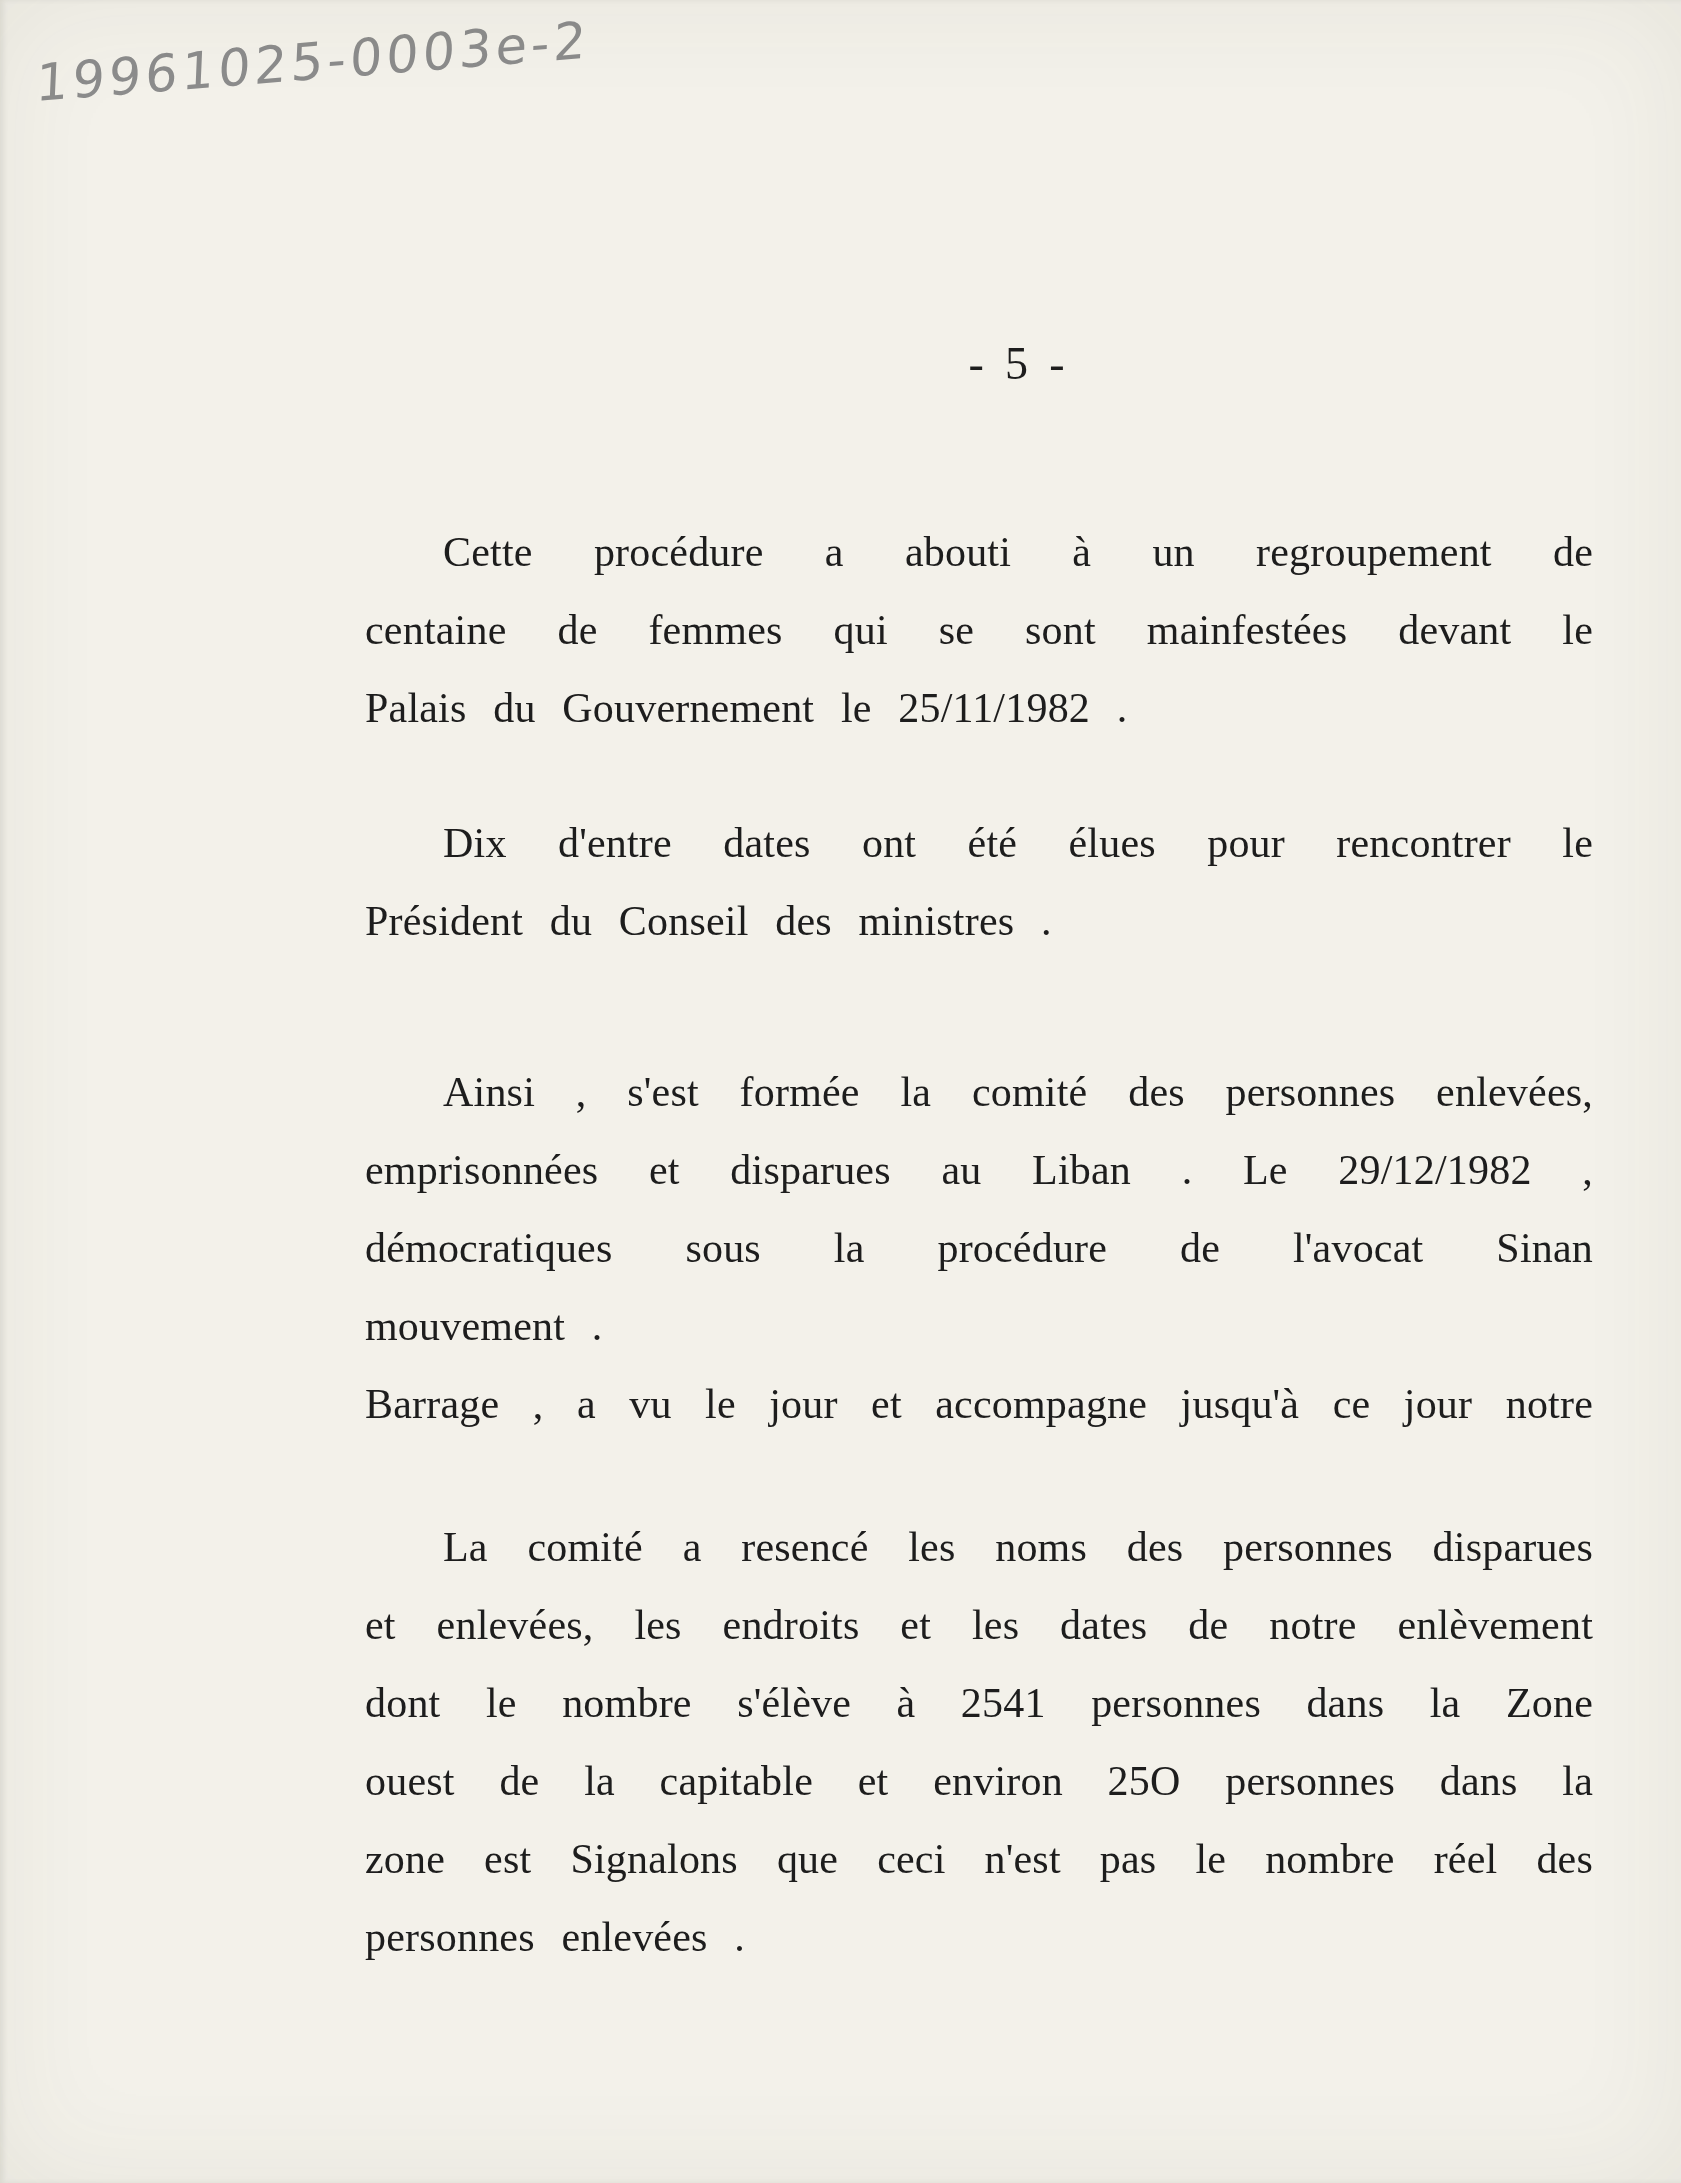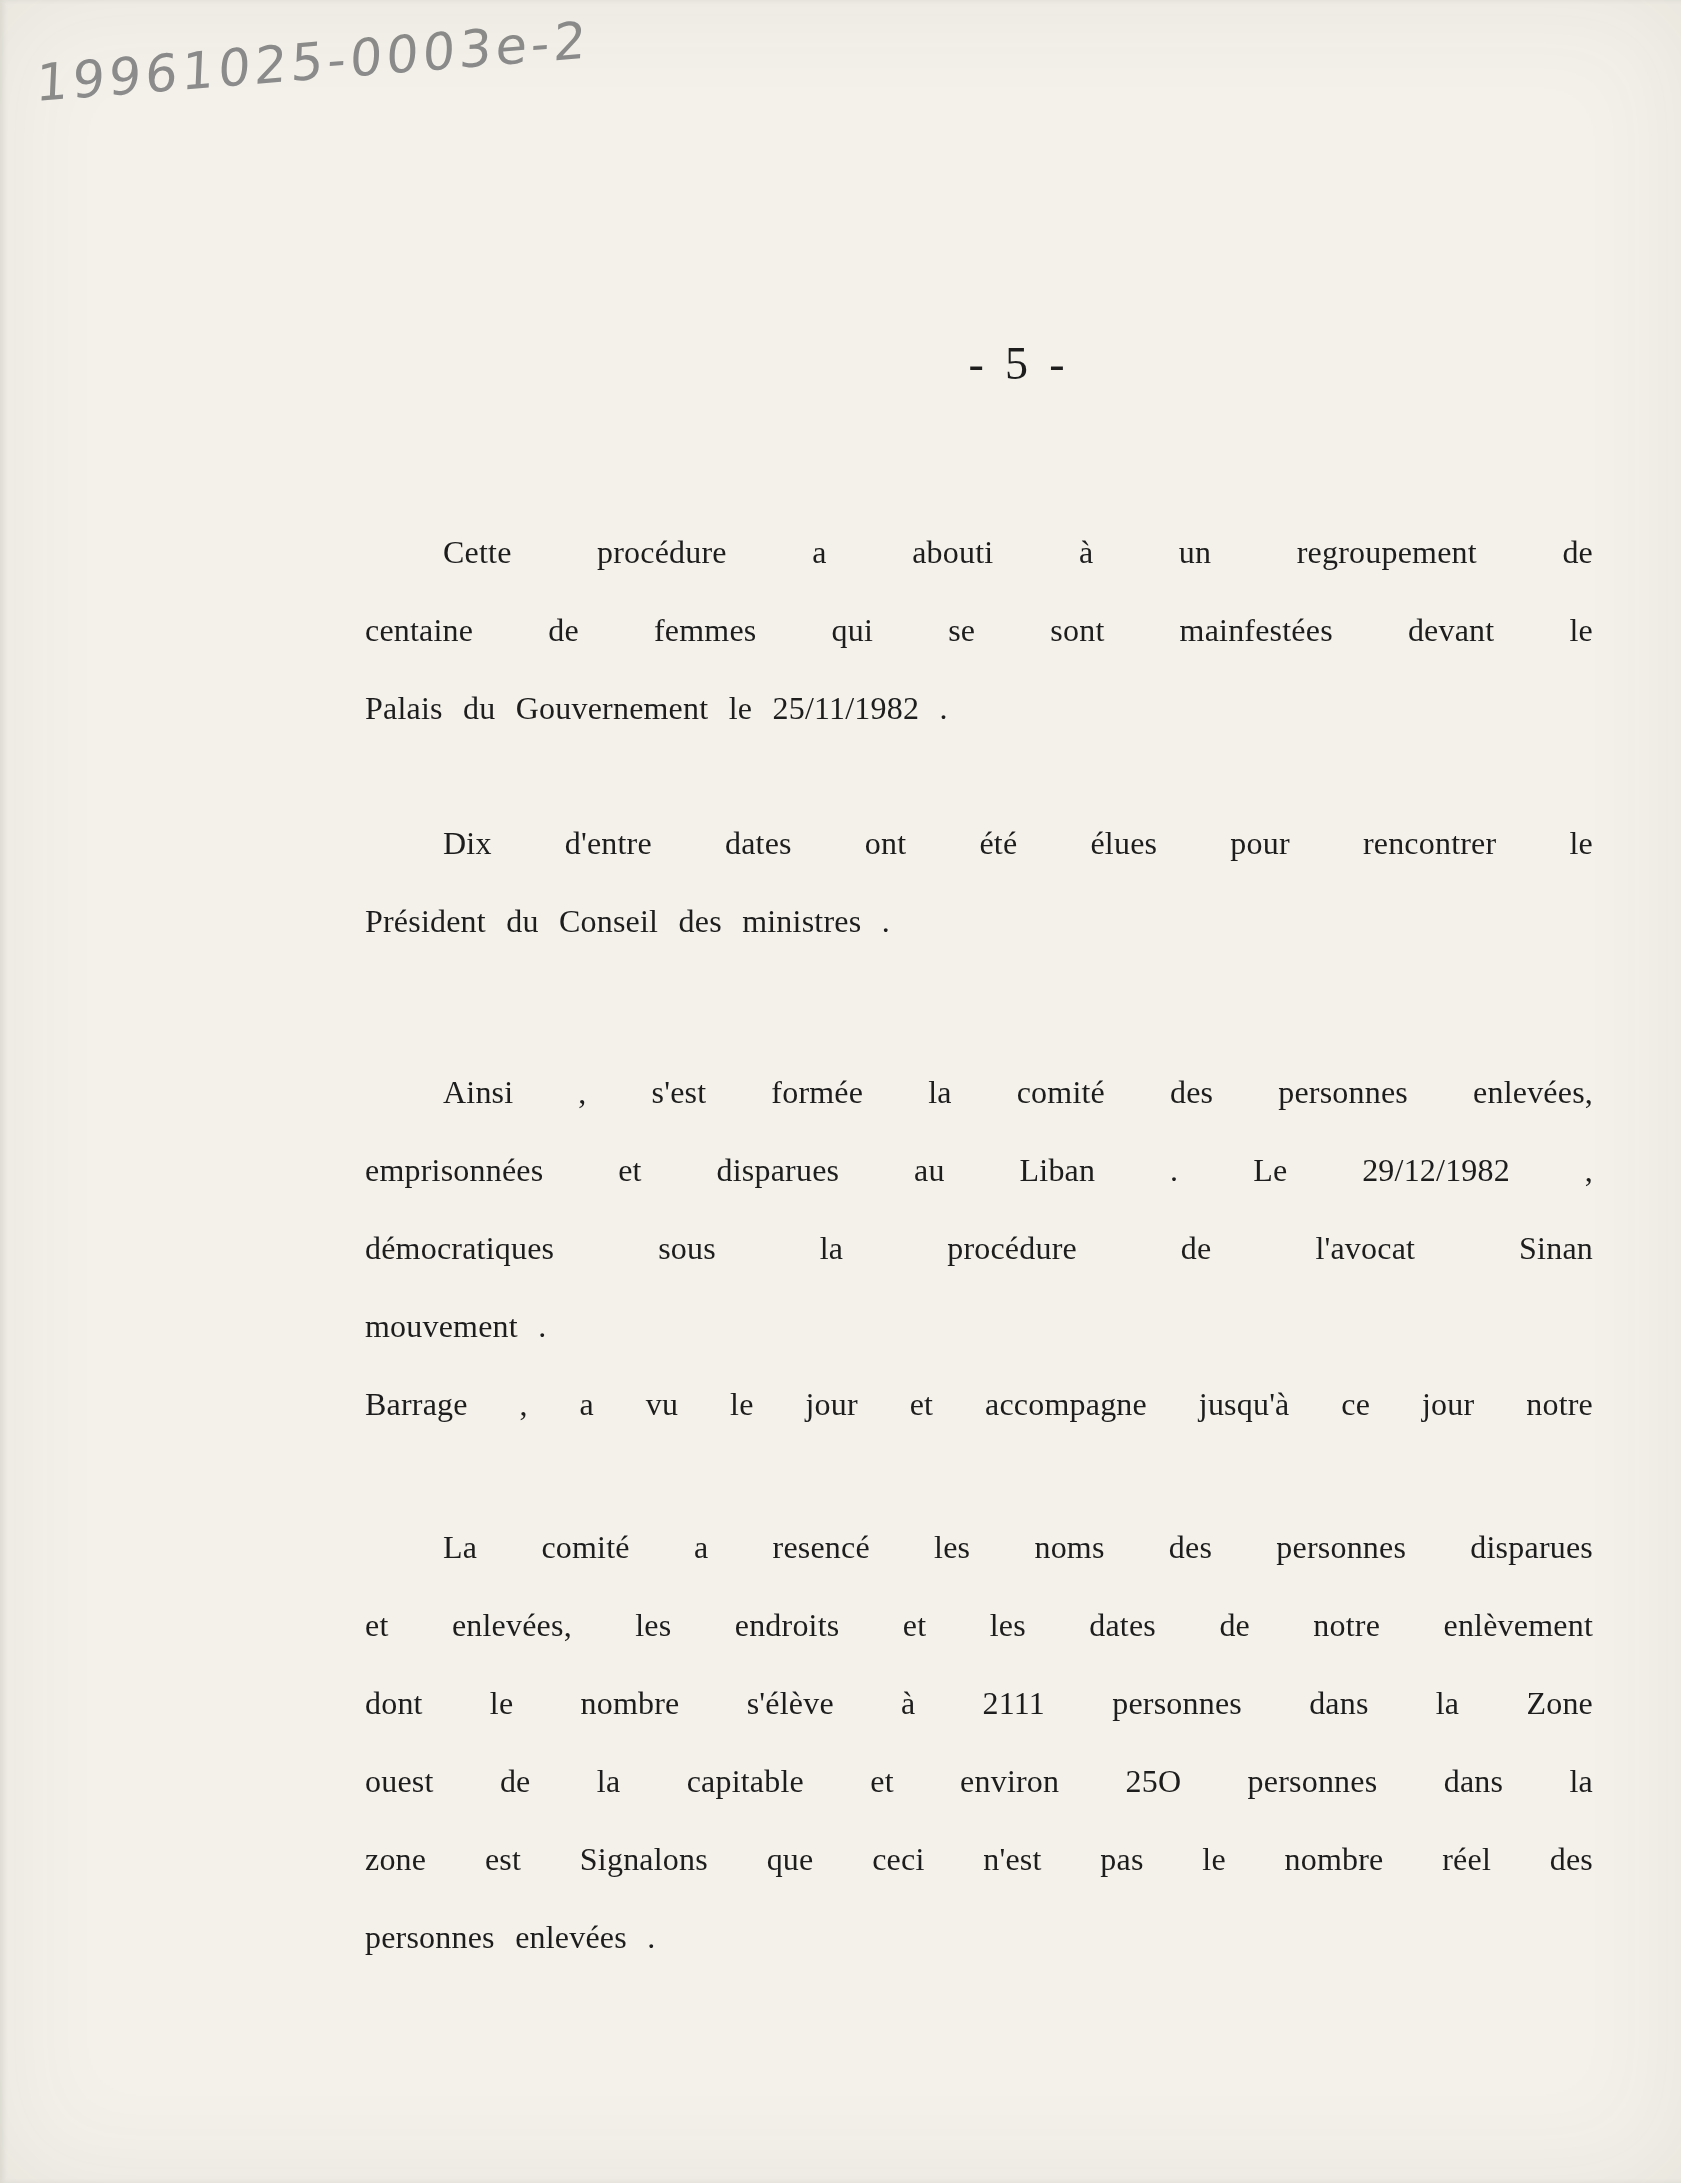--- a/index.html
+++ b/index.html
@@ -43,21 +43,21 @@
     color: var(--ink, #1d1d1d);
     white-space: nowrap;
   }
 
   .doc {
     position: absolute;
     left: 365px;
     top: 513px;
     width: 1228px;
     font-family: "Liberation Serif", "DejaVu Serif", serif;
-    font-size: 32px;
+    font-size: 42px;
     line-height: 78px;
     color: var(--ink, #1d1d1d);
     word-spacing: 0.38em;
     letter-spacing: 0.2px;
   }
 
   .para { margin: 0; }
   .para.p2 { margin-top: 57px; }
   .para.p3 { margin-top: 93px; }
   .para.p4 { margin-top: 65px; }
@@ -95,21 +95,21 @@
       <div class="line first">Ainsi , s'est formée la comité des personnes enlevées,</div>
       <div class="line">emprisonnées et disparues au Liban . Le 29/12/1982 ,</div>
       <div class="line">démocratiques sous la procédure de l'avocat Sinan</div>
       <div class="line para-last">mouvement .</div>
       <div class="line">Barrage , a vu le jour et accompagne jusqu'à ce jour notre</div>
     </div>
 
     <div class="para p4">
       <div class="line first">La comité a resencé les noms des personnes disparues</div>
       <div class="line">et enlevées, les endroits et les dates de notre enlèvement</div>
-      <div class="line">dont le nombre s'élève à 2111 personnes dans la Zone</div>
+      <div class="line">dont le nombre s'élève à 2541 personnes dans la Zone</div>
       <div class="line">ouest de la capitable et environ 25O personnes dans la</div>
       <div class="line">zone est Signalons que ceci n'est pas le nombre réel des</div>
       <div class="line para-last">personnes enlevées .</div>
     </div>
 
   </div>
 </div>
 
 
 </body></html>

